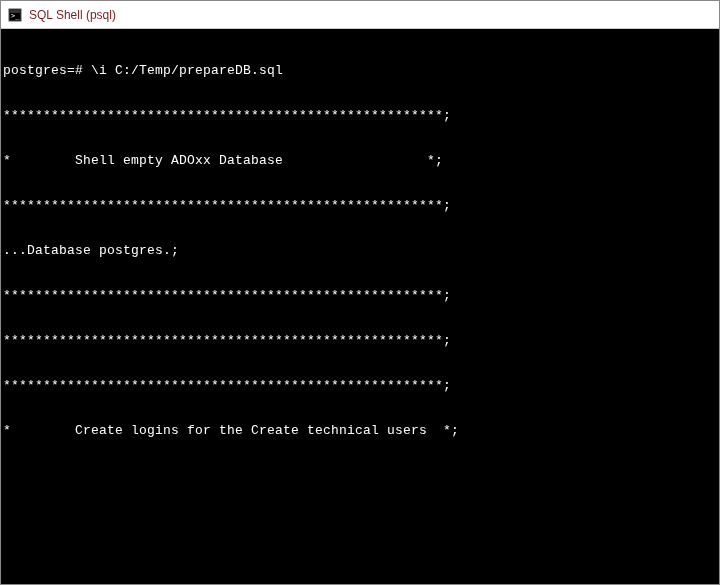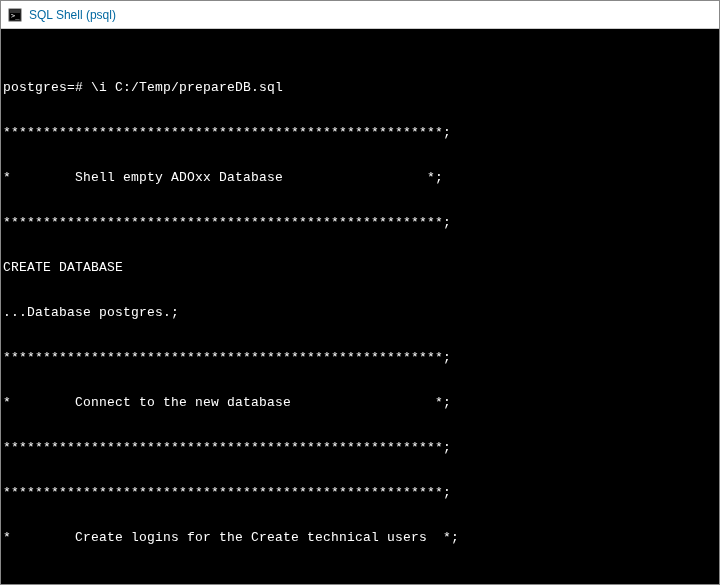--- a/index.html
+++ b/index.html
@@ -26,29 +26,29 @@
     }
     .app-icon {
       width: 16px;
       height: 16px;
       display: inline-flex;
       align-items: center;
       justify-content: center;
     }
     .title-text {
       font-size: 12px;
-      color: #0369a1;
+      color: #7f1d1d;
     }
     .terminal {
       background: #000;
       color: #fff;
       font-family: "Consolas", "Courier New", monospace;
       font-size: 13px;
       line-height: 15px;
-      padding: 21px 2px;
+      padding: 4px 2px;
       height: calc(100% - 28px);
       white-space: pre;
       overflow: hidden;
       letter-spacing: 0.2px;
     }
     .terminal .line {
       display: block;
       min-height: 15px;
     }
   </style>
@@ -64,24 +64,22 @@
     </svg>
   </span>
   <span class="title-text">SQL Shell (psql)</span>
 </div>
 
 <div class="terminal">
   <span class="line">postgres=# \i C:/Temp/prepareDB.sql</span>
   <span class="line">*******************************************************;</span>
   <span class="line">*        Shell empty ADOxx Database                  *;</span>
   <span class="line">*******************************************************;</span>
-  <span class="line">CREATE DATABASE</span>
   <span class="line">...Database postgres.;</span>
   <span class="line">*******************************************************;</span>
-  <span class="line">*        Connect to the new database                  *;</span>
   <span class="line">*******************************************************;</span>
   <span class="line">*******************************************************;</span>
   <span class="line">*        Create logins for the Create technical users  *;</span>
   
   
   
   
   
   
   

